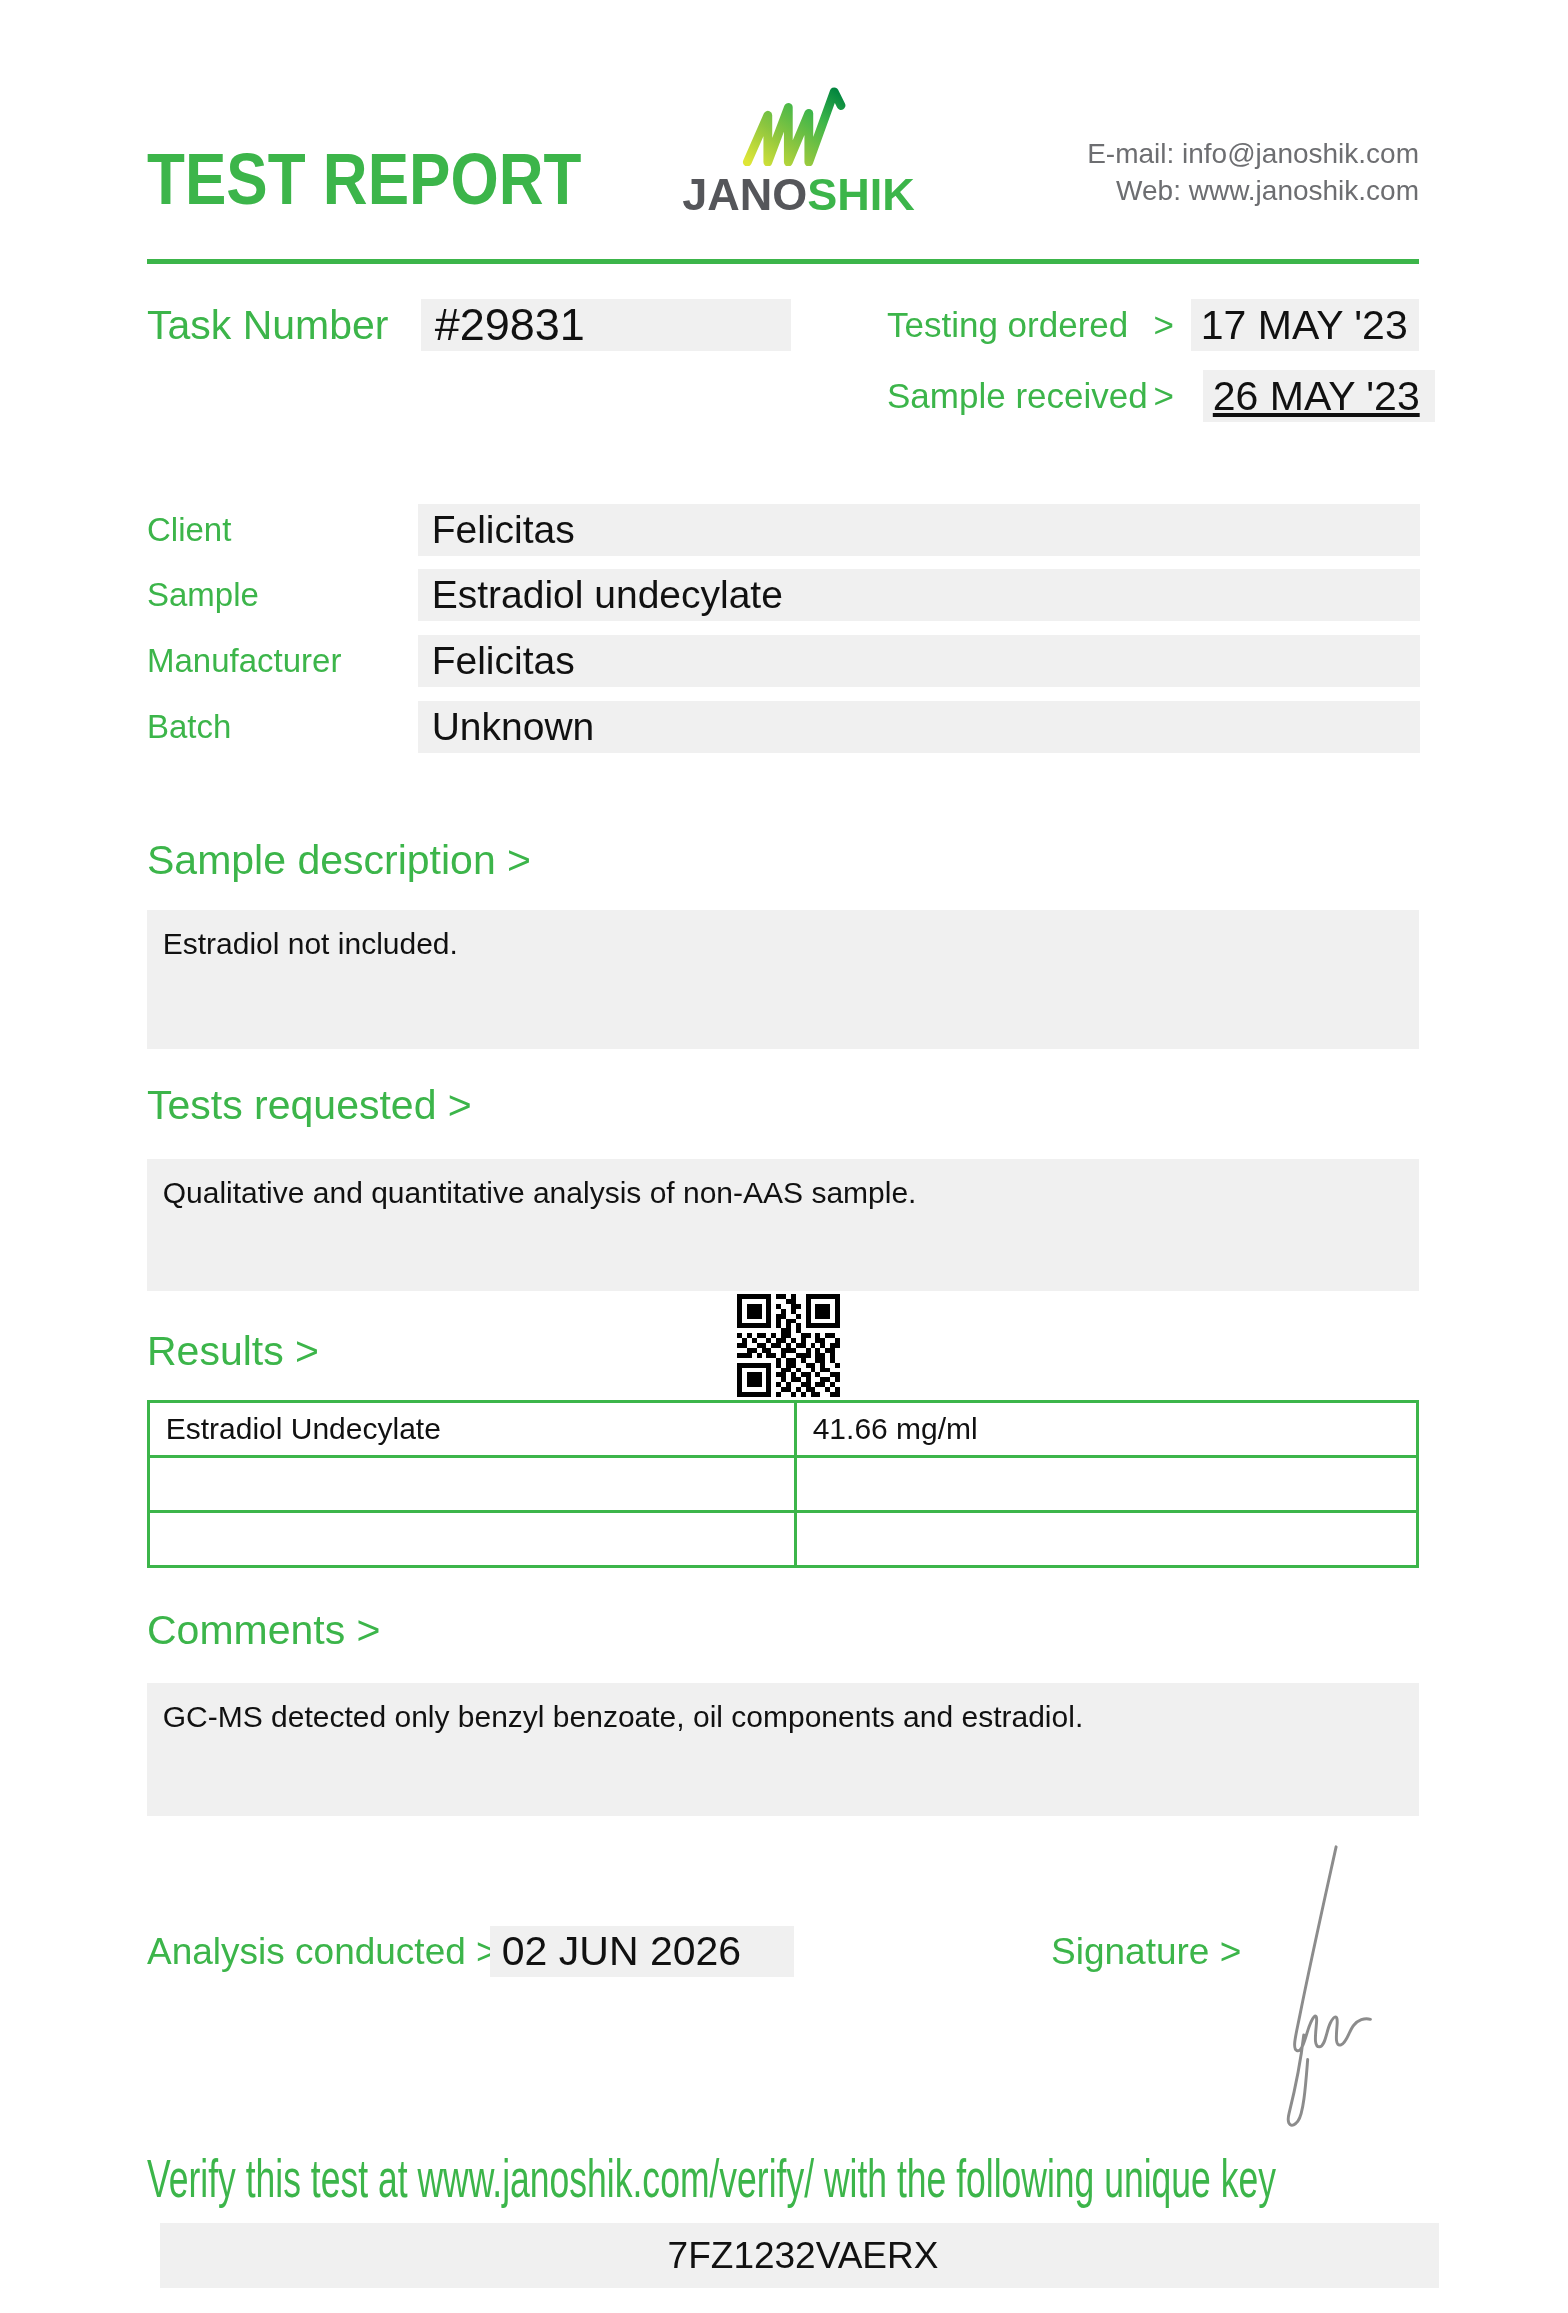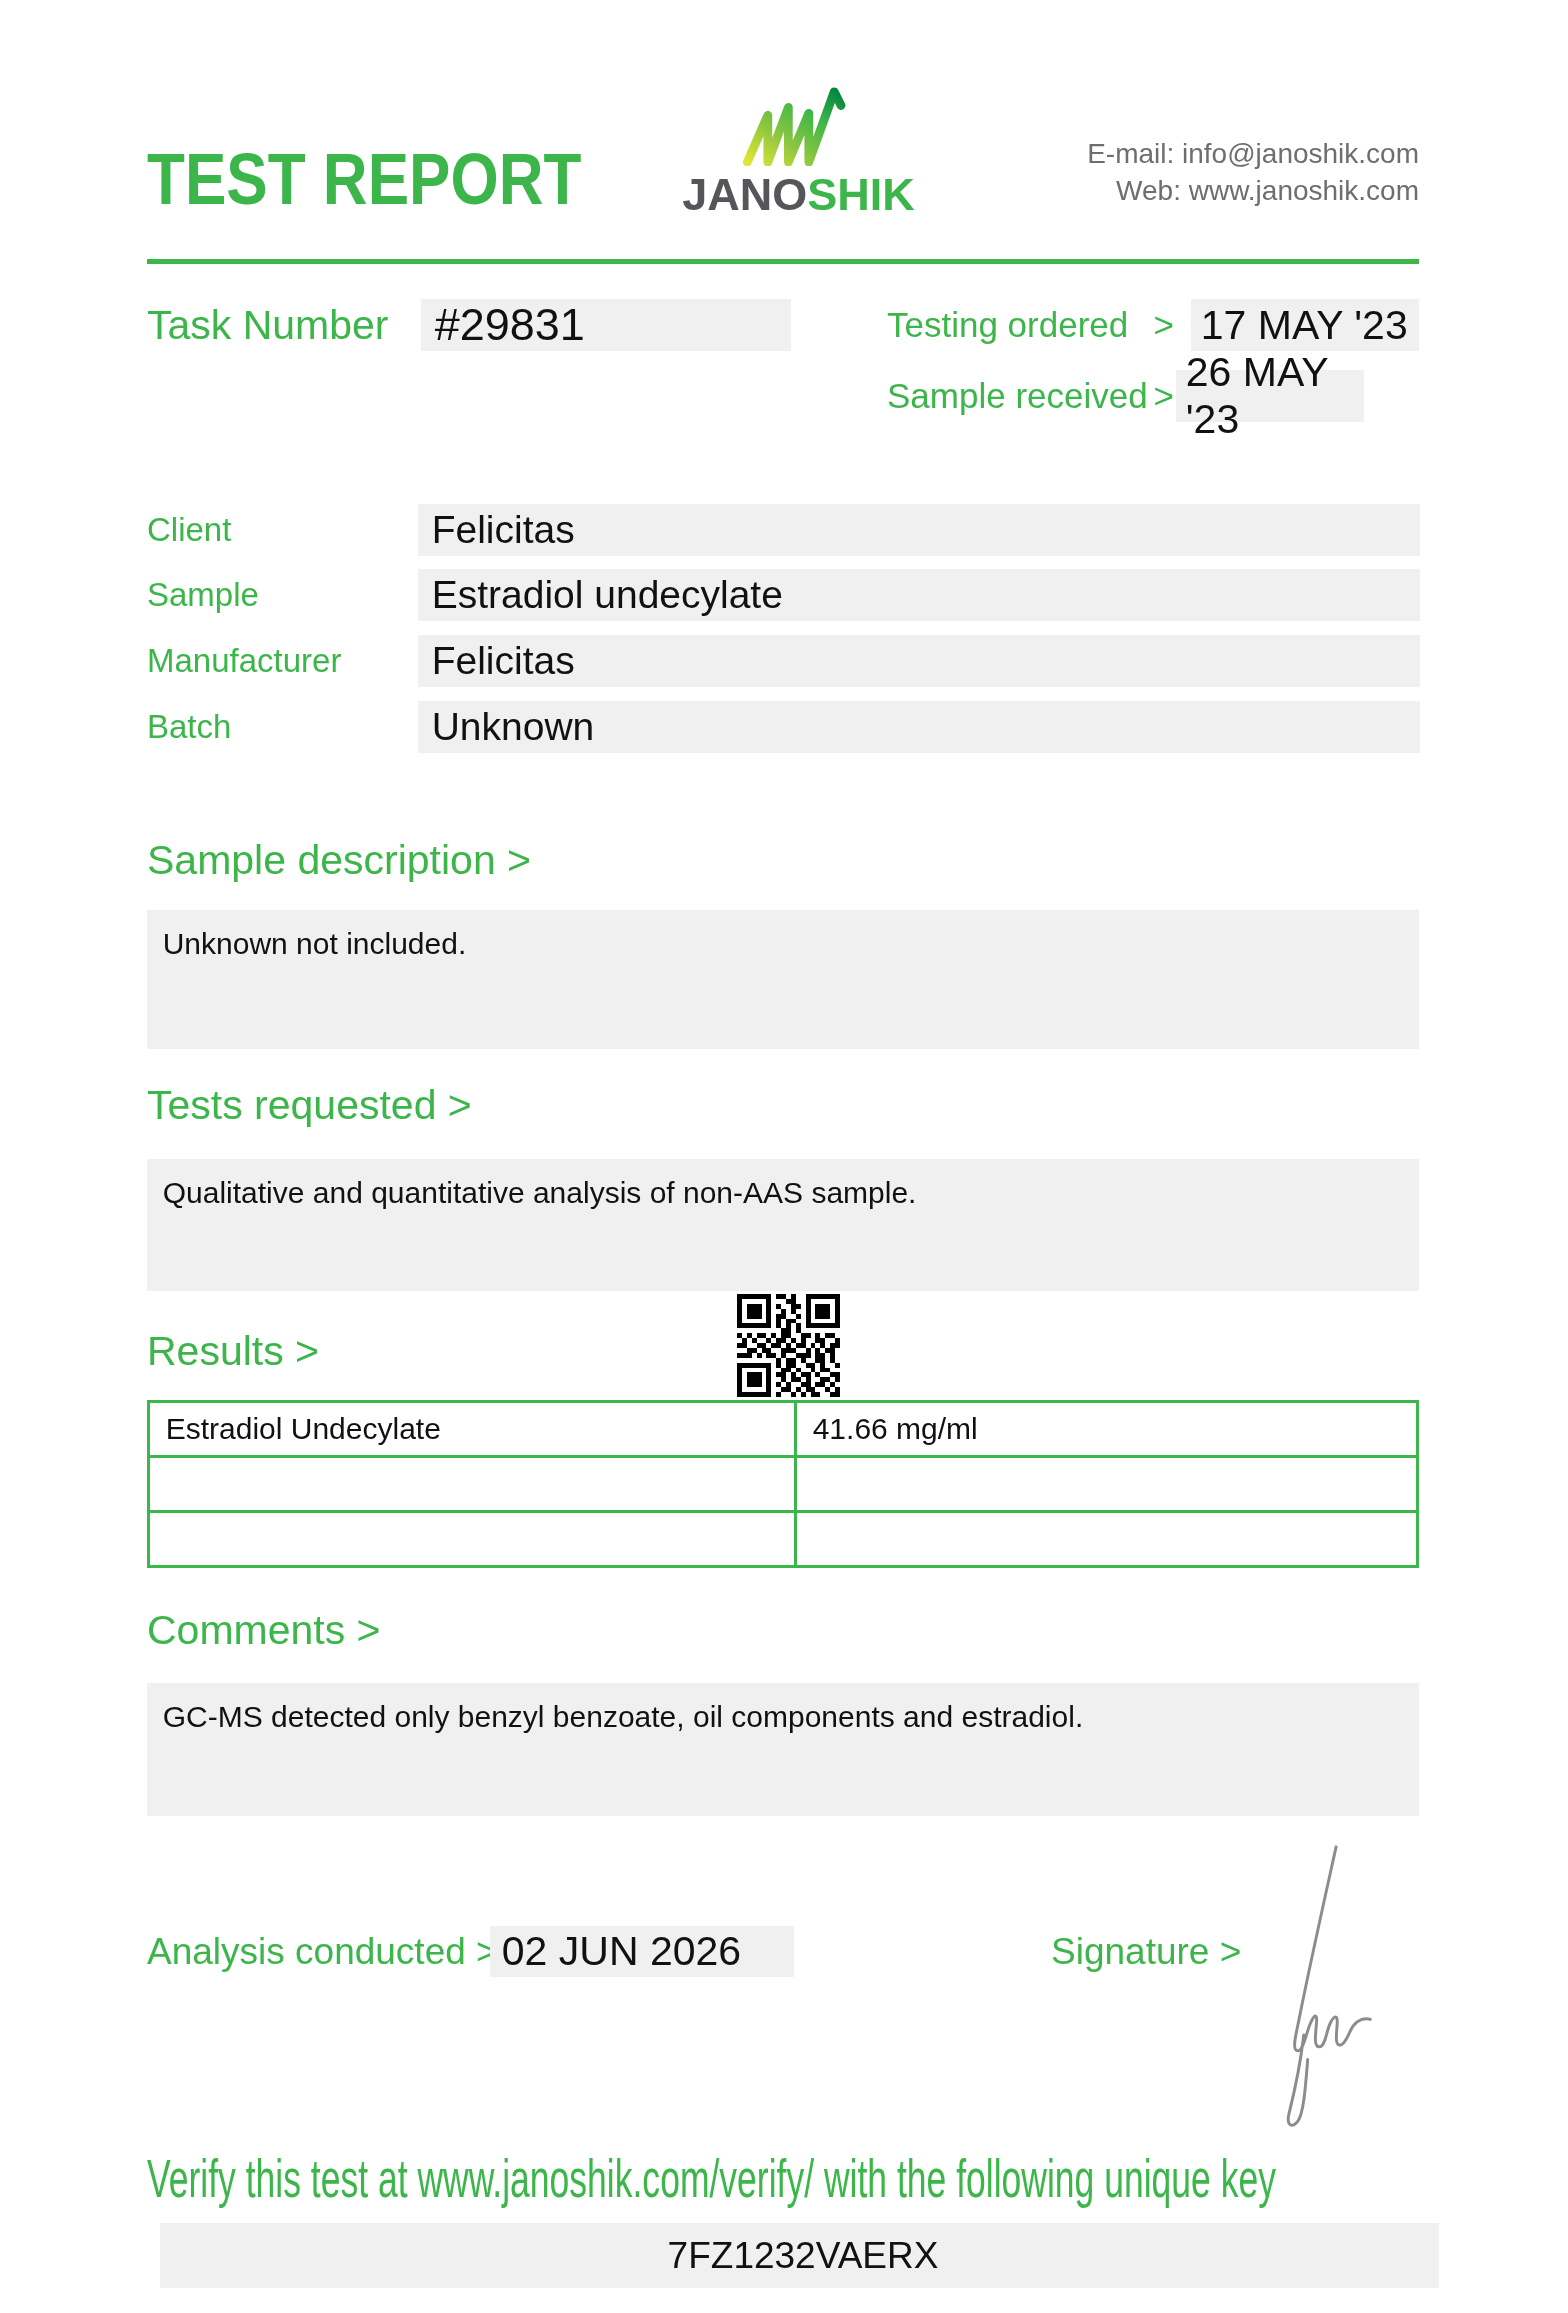--- a/index.html
+++ b/index.html
@@ -85,21 +85,21 @@
     <span>&gt;</span>
   </div>
   <div class="abs graybox valbox" style="left:1191px;top:299px;width:228px;height:52px;">
     <span class="val-date" style="padding-left:9.8px;">17 MAY '23</span>
   </div>
 
   <div class="abs lbl-date" style="left:887px;top:370px;width:287px;">
     <span>Sample received</span>
     <span>&gt;</span>
   </div>
-  <div class="abs graybox valbox" style="left:1176px;top:370px;width:188px;height:52px;">
+  <div class="abs graybox valbox" style="left:1203px;top:370px;width:232px;height:52px;text-decoration:underline;">
     <span class="val-date" style="padding-left:9.8px;">26 MAY '23</span>
   </div>
 
   <div class="abs lbl-field" style="left:147px;top:504px;">Client</div>
   <div class="abs graybox valbox" style="left:418px;top:504px;width:1002px;height:52px;">
     <span class="val-field" style="padding-left:13.7px;">Felicitas</span>
   </div>
 
   <div class="abs lbl-field" style="left:147px;top:569px;">Sample</div>
   <div class="abs graybox valbox" style="left:418px;top:569px;width:1002px;height:52px;">
@@ -111,21 +111,21 @@
     <span class="val-field" style="padding-left:13.7px;">Felicitas</span>
   </div>
 
   <div class="abs lbl-field" style="left:147px;top:701px;">Batch</div>
   <div class="abs graybox valbox" style="left:418px;top:701px;width:1002px;height:52px;">
     <span class="val-field" style="padding-left:13.7px;">Unknown</span>
   </div>
 
   <div class="abs heading" style="left:147px;top:837px;">Sample description &gt;</div>
   <div class="abs graybox bodybox" style="left:147px;top:910px;width:1272px;height:139px;">
-    <span>Unknown not included.</span>
+    <span>Estradiol not included.</span>
   </div>
 
   <div class="abs graybox bodybox" style="left:147px;top:1159px;width:1272px;height:132px;">
     <span>Qualitative and quantitative analysis of non-AAS sample.</span>
   </div>
   <div class="abs heading" style="left:147px;top:1082px;">Tests requested &gt;</div>
 
   <div class="abs heading" style="left:147px;top:1328px;">Results &gt;</div>
 
   <div class="abs" id="qr" style="left:737px;top:1294px;width:103px;height:103px;"><svg width="103" height="103" viewBox="0 0 105 105" shape-rendering="crispEdges">

